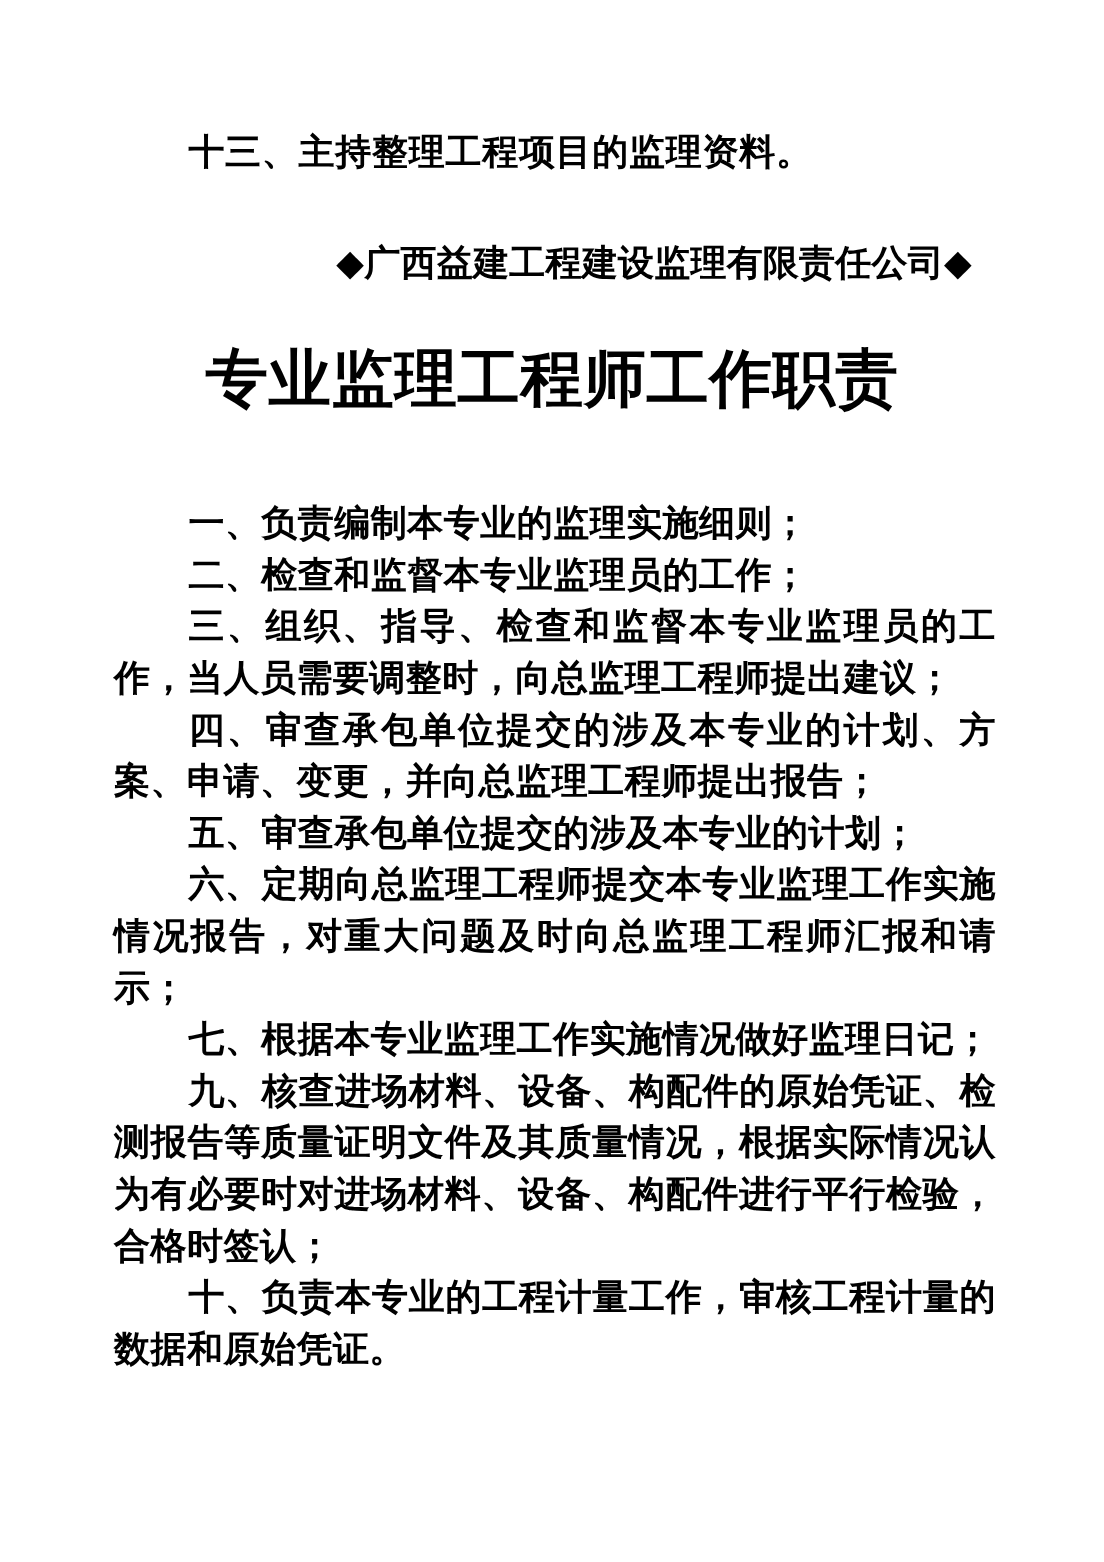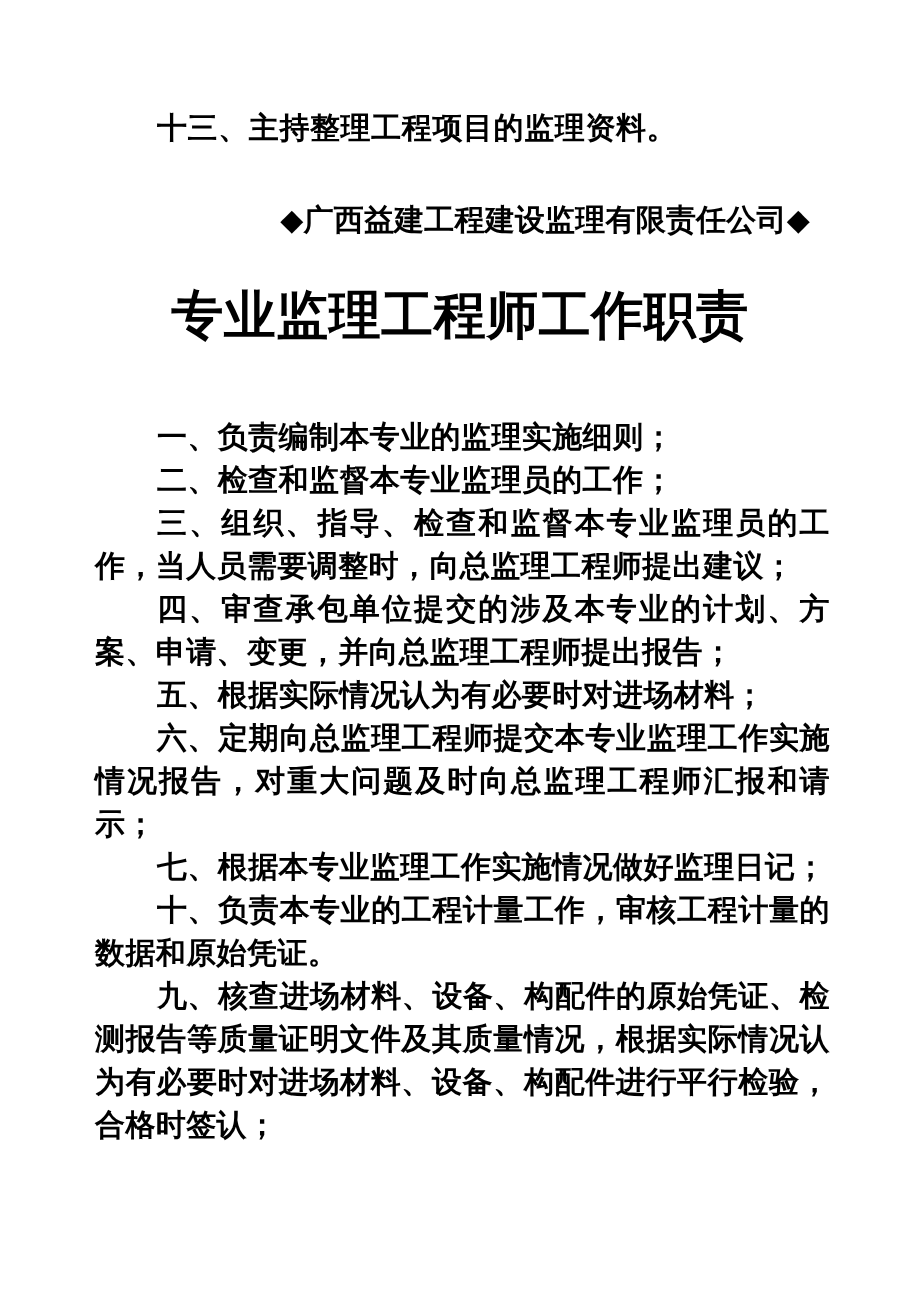--- a/index.html
+++ b/index.html
@@ -101,20 +101,20 @@
 
   <div class="company-line">◆广西益建工程建设监理有限责任公司◆</div>
 
   <h1 class="doc-title">专业监理工程师工作职责</h1>
 
   <div class="body-block">
     <p class="body-item">一、负责编制本专业的监理实施细则；</p>
     <p class="body-item">二、检查和监督本专业监理员的工作；</p>
     <p class="body-item">三、组织、指导、检查和监督本专业监理员的工作，当人员需要调整时，向总监理工程师提出建议；</p>
     <p class="body-item">四、审查承包单位提交的涉及本专业的计划、方案、申请、变更，并向总监理工程师提出报告；</p>
-    <p class="body-item">五、根据实际情况认为有必要时对进场材料；</p>
+    <p class="body-item">五、审查承包单位提交的涉及本专业的计划；</p>
     <p class="body-item">六、定期向总监理工程师提交本专业监理工作实施情况报告，对重大问题及时向总监理工程师汇报和请示；</p>
     <p class="body-item">七、根据本专业监理工作实施情况做好监理日记；</p>
+    <p class="body-item">九、核查进场材料、设备、构配件的原始凭证、检测报告等质量证明文件及其质量情况，根据实际情况认为有必要时对进场材料、设备、构配件进行平行检验，合格时签认；</p>
     <p class="body-item">十、负责本专业的工程计量工作，审核工程计量的数据和原始凭证。</p>
-    <p class="body-item">九、核查进场材料、设备、构配件的原始凭证、检测报告等质量证明文件及其质量情况，根据实际情况认为有必要时对进场材料、设备、构配件进行平行检验，合格时签认；</p>
   </div>
 
 </div>
 
 </body></html>

